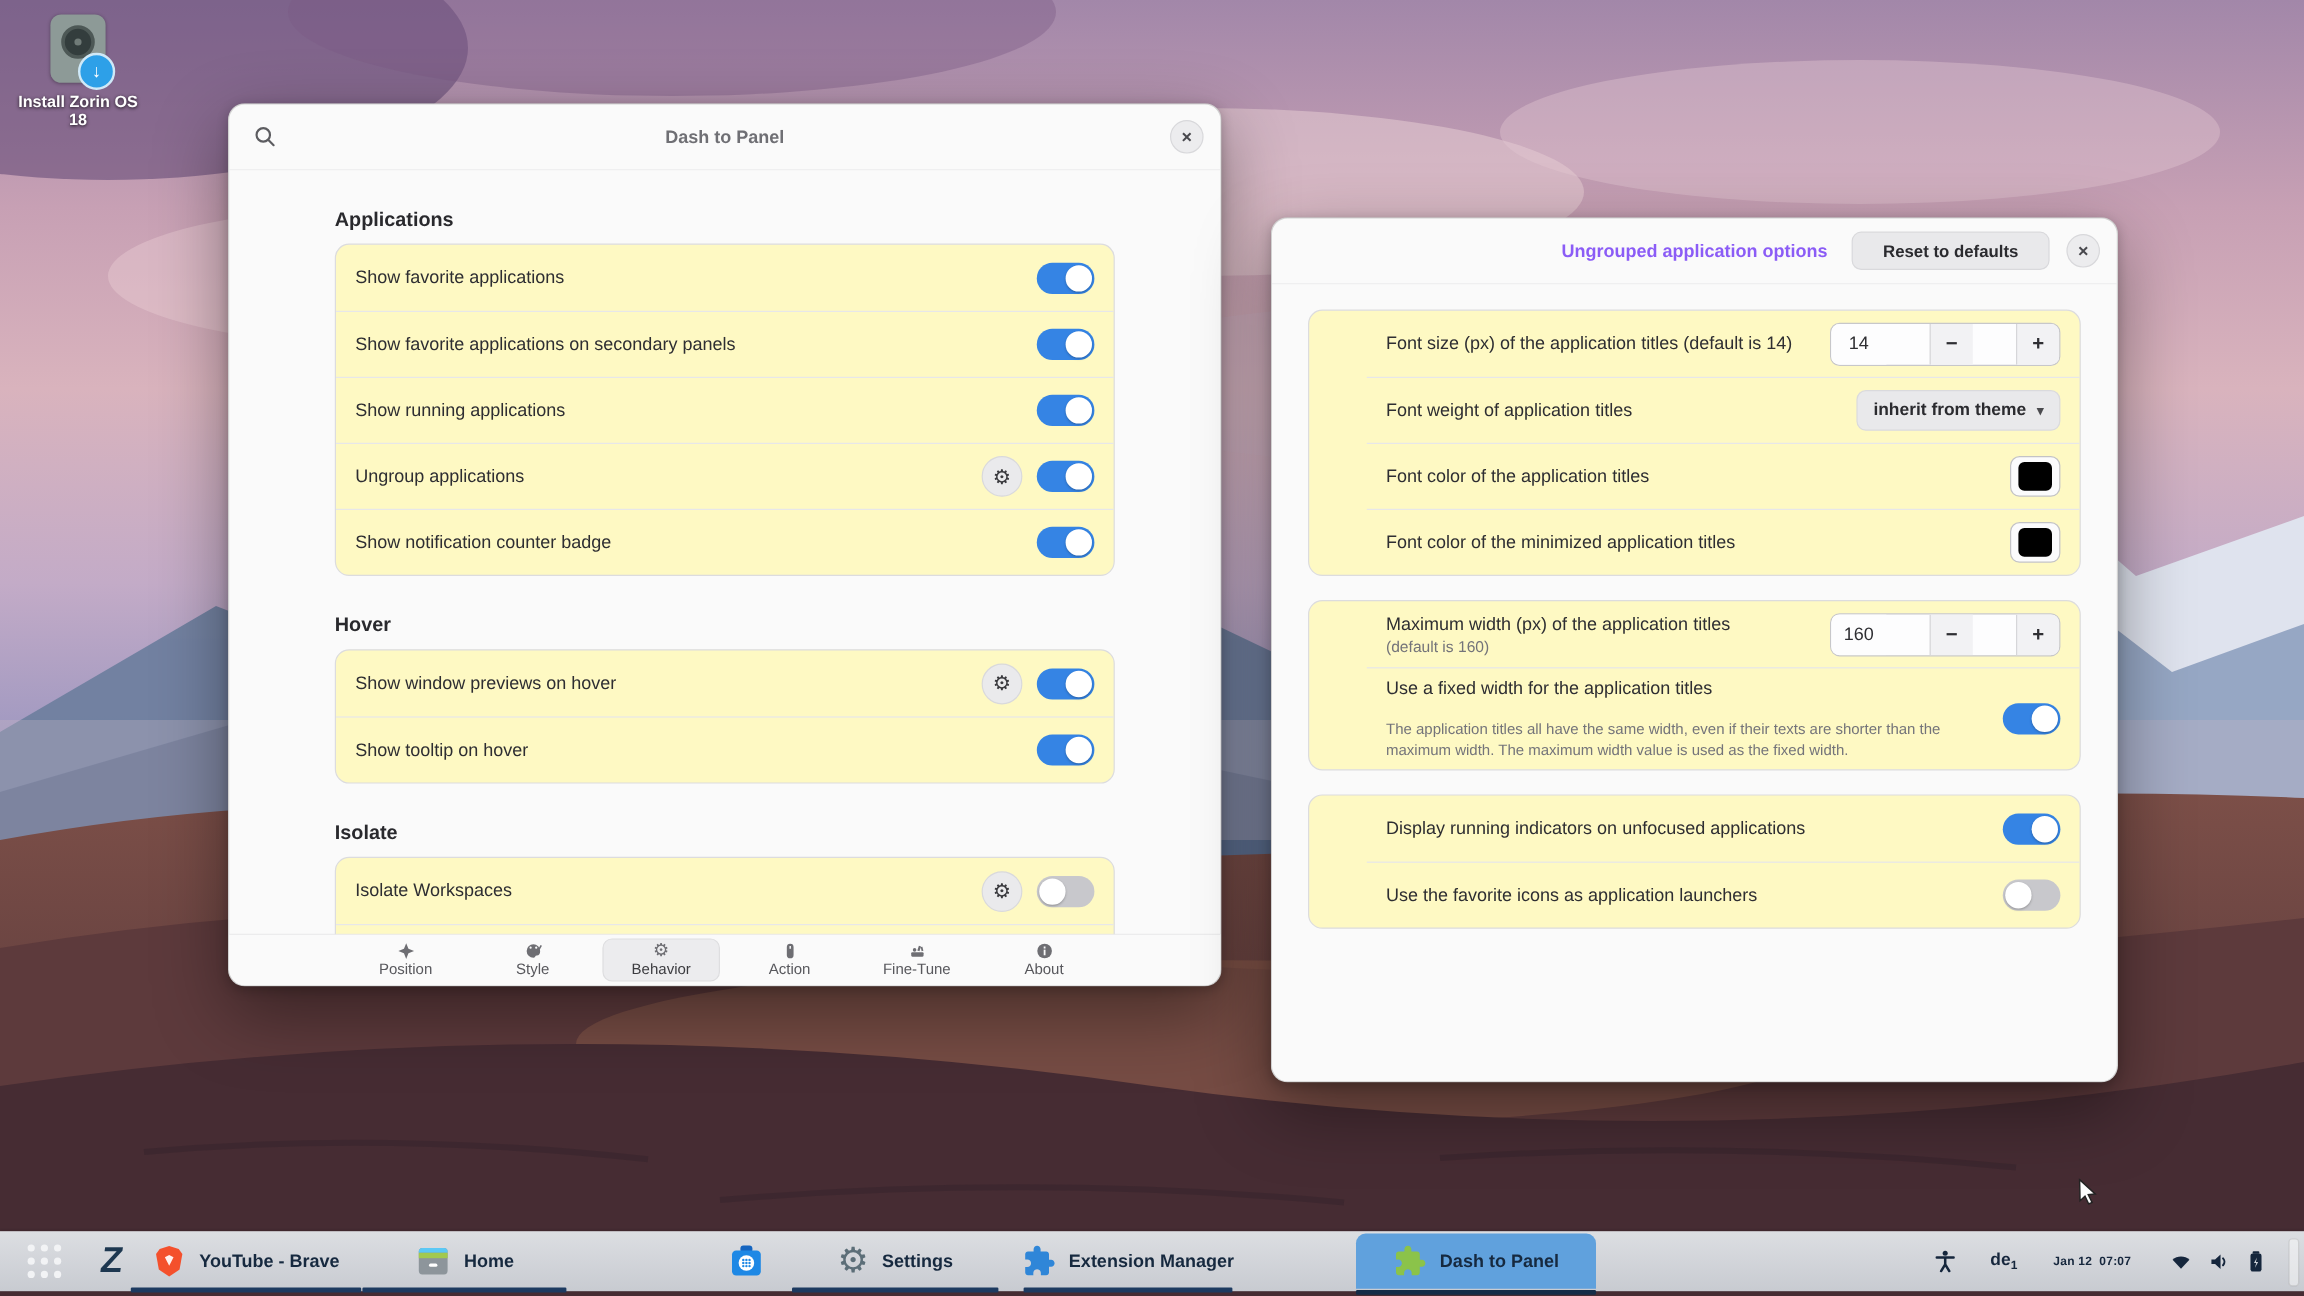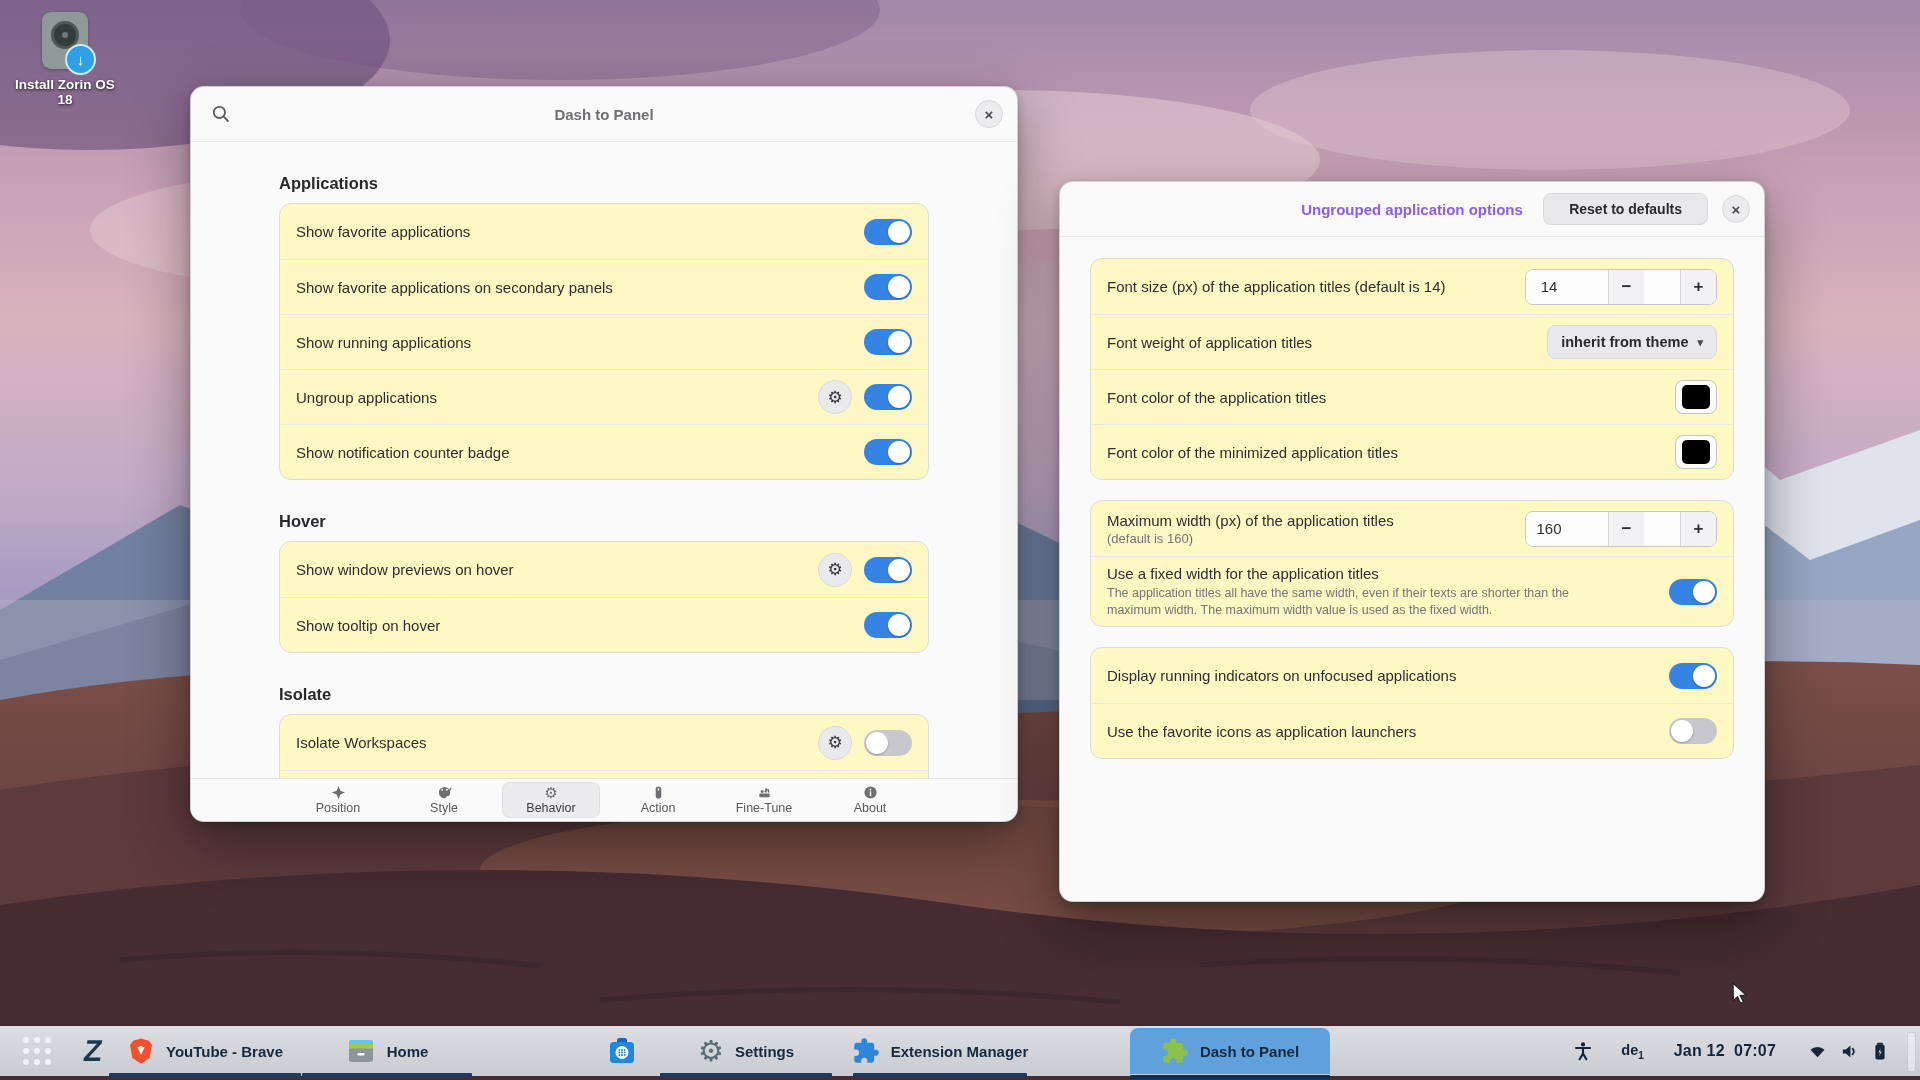--- a/index.html
+++ b/index.html
@@ -43,25 +43,25 @@
        align-items:center;justify-content:center;gap:1px;color:#6e6e73;}
   .tab .tlabel{font-size:12.5px;color:#58585d;}
   .tab.active{background:#ececee;border:1px solid #dedee0;}
   .tab.active .tlabel{color:#3c3c40;}
   .tab svg{display:block;}
   .tab .gear-glyph{font-size:15px;line-height:15px;}
 
   
   .opts{left:1059px;top:181px;width:704px;height:719px;}
   .opts-content{padding:0 30px;box-sizing:border-box;}
-  .opts .grp{margin-top:20px;}
+  .opts .grp{margin-top:20px;padding-left:48px;}
   .opts .grp.first{margin-top:21px;}
   .crow .lblcol{flex:1;padding:8px 0;}
   .sublbl{font-size:13px;color:#74747a;margin-top:2px;}
-  .desc{font-size:12.5px;color:#74747a;line-height:1.32;margin-top:3px;max-width:470px;}
+  .desc{font-size:12.5px;color:#74747a;line-height:1.32;margin-top:18px;max-width:470px;}
   .reset-btn{position:absolute;right:56px;top:11px;height:32px;padding:0 25px;
        background:#e9e9eb;border:1px solid #d9d9dc;border-radius:8px;
        font-family:"Liberation Sans",sans-serif;font-size:14px;font-weight:700;color:#2b2b2f;}
   .spin{display:flex;align-items:stretch;height:34px;border:1px solid #c7c7ca;border-radius:8px;
        overflow:hidden;background:#fdfdfe;flex:0 0 auto;gap:36px;}
   .spin .val{width:46px;display:flex;align-items:center;justify-content:center;
        font-size:15px;color:#2f2f33;background:#fdfdfe;}
   .spin .sbtn{width:36px;display:flex;align-items:center;justify-content:center;
        border:none;border-left:1px solid #d6d6d9;background:#f2f2f4;
        font-size:17px;font-weight:700;color:#2f2f33;}
@@ -81,21 +81,21 @@
   .task-item.running::after{content:"";position:absolute;left:4px;right:4px;bottom:-4px;
        height:4px;background:#1d3a60;border-radius:1px;}
   .task-item.active{background:#60a1dd;border-radius:8px 8px 0 0;top:2px;height:46px;}
   .task-item.active::after{left:0;right:0;bottom:-5px;background:#152c47;}
   .dots9{display:grid;grid-template-columns:repeat(3,6px);grid-gap:5px;}
   .dots9 b{width:6px;height:6px;border-radius:50%;background:#f2f3f5;}
   .zletter{font-size:30px;font-weight:900;color:#1d3750;transform:skewX(-8deg);line-height:1;}
   .status{position:absolute;right:0;top:0;height:50px;display:flex;align-items:center;color:#15263c;}
   .status .kb{font-size:14.5px;font-weight:700;}
   .status .kb sub{font-size:10px;}
-  .clock{font-size:16px;font-weight:700;letter-spacing:.2px;}
+  .clock{font-size:10px;font-weight:700;letter-spacing:.2px;}
   .edge-strip{position:absolute;right:4px;top:6px;width:7px;height:38px;border-radius:3px;
        background:rgba(255,255,255,.45);border:1px solid rgba(0,0,0,.12);}
 
   
   .desk-icon{position:absolute;left:8px;top:12px;width:114px;text-align:center;}
   .drive{position:relative;width:46px;height:57px;margin:0 auto;background:#8d9a97;
        border-radius:9px;box-shadow:0 1px 3px rgba(0,0,0,.3);}
   .drive .disk{position:absolute;left:9px;top:9px;width:28px;height:28px;border-radius:50%;
        background:#333d3d;border:3px solid #4d5856;box-sizing:border-box;}
   .drive .disk::after{content:"";position:absolute;left:8px;top:8px;width:6px;height:6px;

